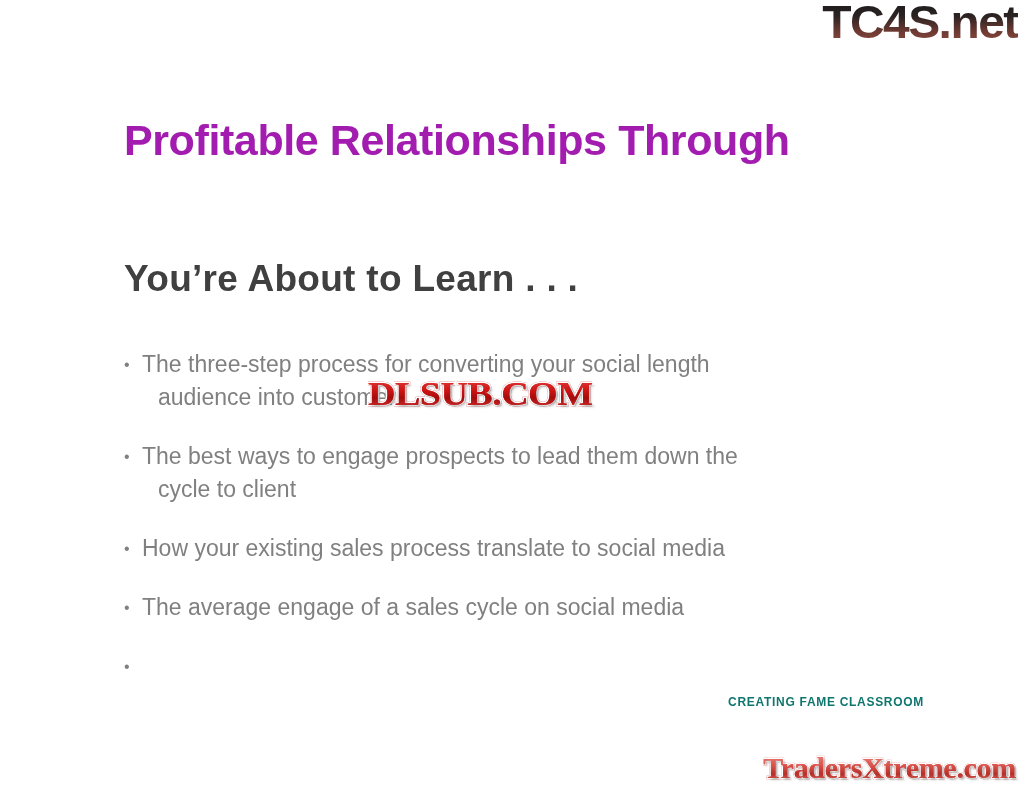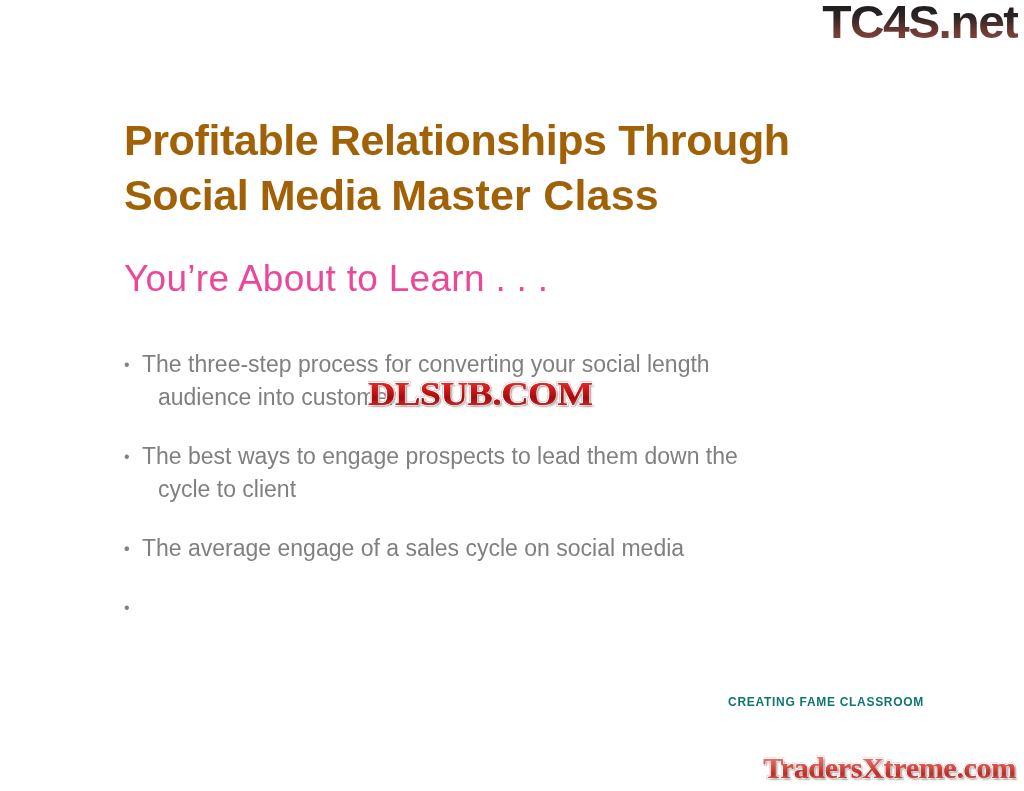--- a/index.html
+++ b/index.html
@@ -37,39 +37,39 @@
   }
 
   
   #headline {
     position: absolute;
     left: 124px;
     top: 113px;
     width: 800px;
   }
   .title-line {
-    color: #a16207;
+    color: #a21caf;
     font-family: "Liberation Sans", sans-serif;
     font-weight: bold;
     font-size: 43px;
     line-height: 55px;
     letter-spacing: -0.4px;
     white-space: nowrap;
   }
   .title-line .emph {
     letter-spacing: 0.2px;
   }
 
   #subtitle {
     position: absolute;
     left: 124px;
     top: 257px;
-    color: #ec4899;
-    font-family: "Liberation Sans", sans-serif;
-    font-weight: normal;
+    color: #404040;
+    font-family: "Liberation Sans", sans-serif;
+    font-weight: bold;
     font-size: 37px;
     line-height: 44px;
     letter-spacing: 0.3px;
     white-space: nowrap;
   }
 
   
   #bullets {
     position: absolute;
     left: 122px;
@@ -194,41 +194,41 @@
     user-select: none;
   }
 </style>
 </head>
 <body>
 
 <div id="site-logo">TC4S.net</div>
 
 <div id="headline">
   <div class="title-line">Profitable Relationships Through</div>
-  <div class="title-line"><span>Social Media </span><span class="emph">Master Class</span></div>
 </div>
 
 <div id="subtitle">You’re About to Learn . . .</div>
 
 <div id="bullets">
 
   <div class="bullet">
     <span class="dot">•</span>
     <span>The three-step process for converting your social length</span>
     <span class="line2">audience into customers</span>
   </div>
 
   <div class="bullet">
     <span class="dot">•</span>
     <span>The best ways to engage prospects to lead them down the</span>
     <span class="line2">cycle to client</span>
   </div>
 
   <div class="bullet">
     <span class="dot">•</span>
+    <span>How your existing sales process translate to social media</span>
   </div>
 
   <div class="bullet">
     <span class="dot">•</span>
     <span>The average engage of a sales cycle on social media</span>
   </div>
 
   <div class="bullet">
     <span class="dot">•</span>
   </div>

